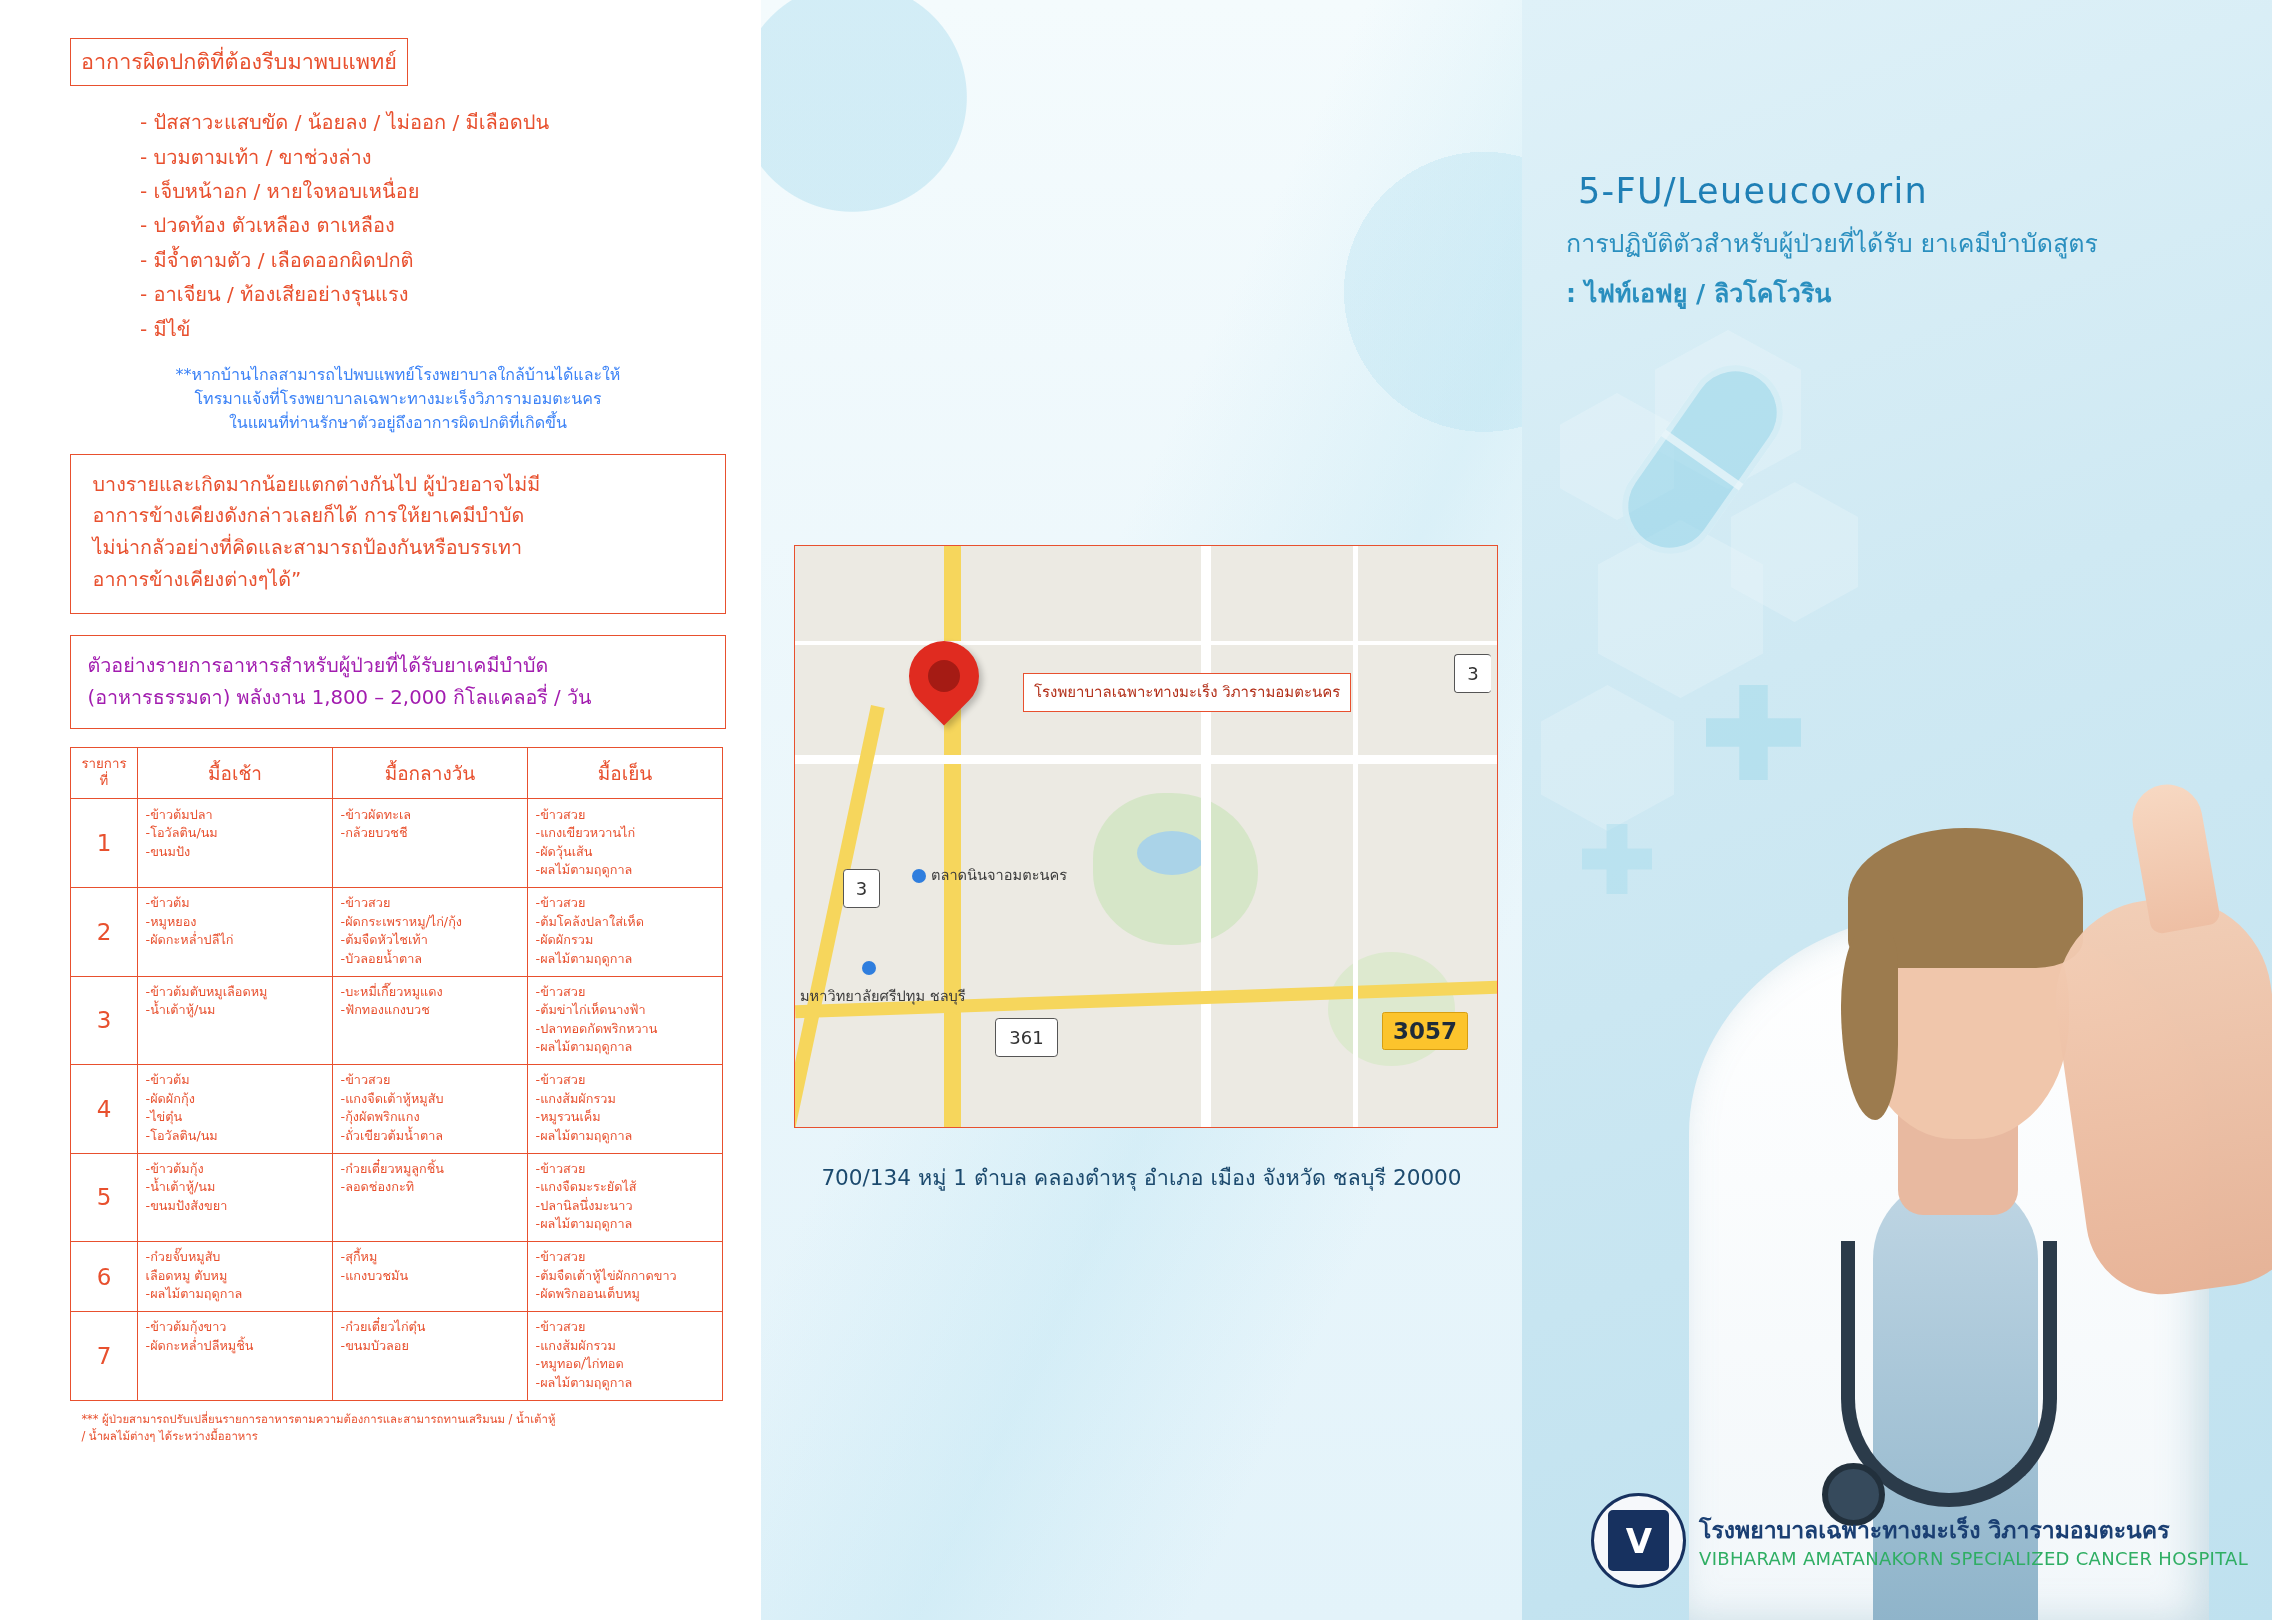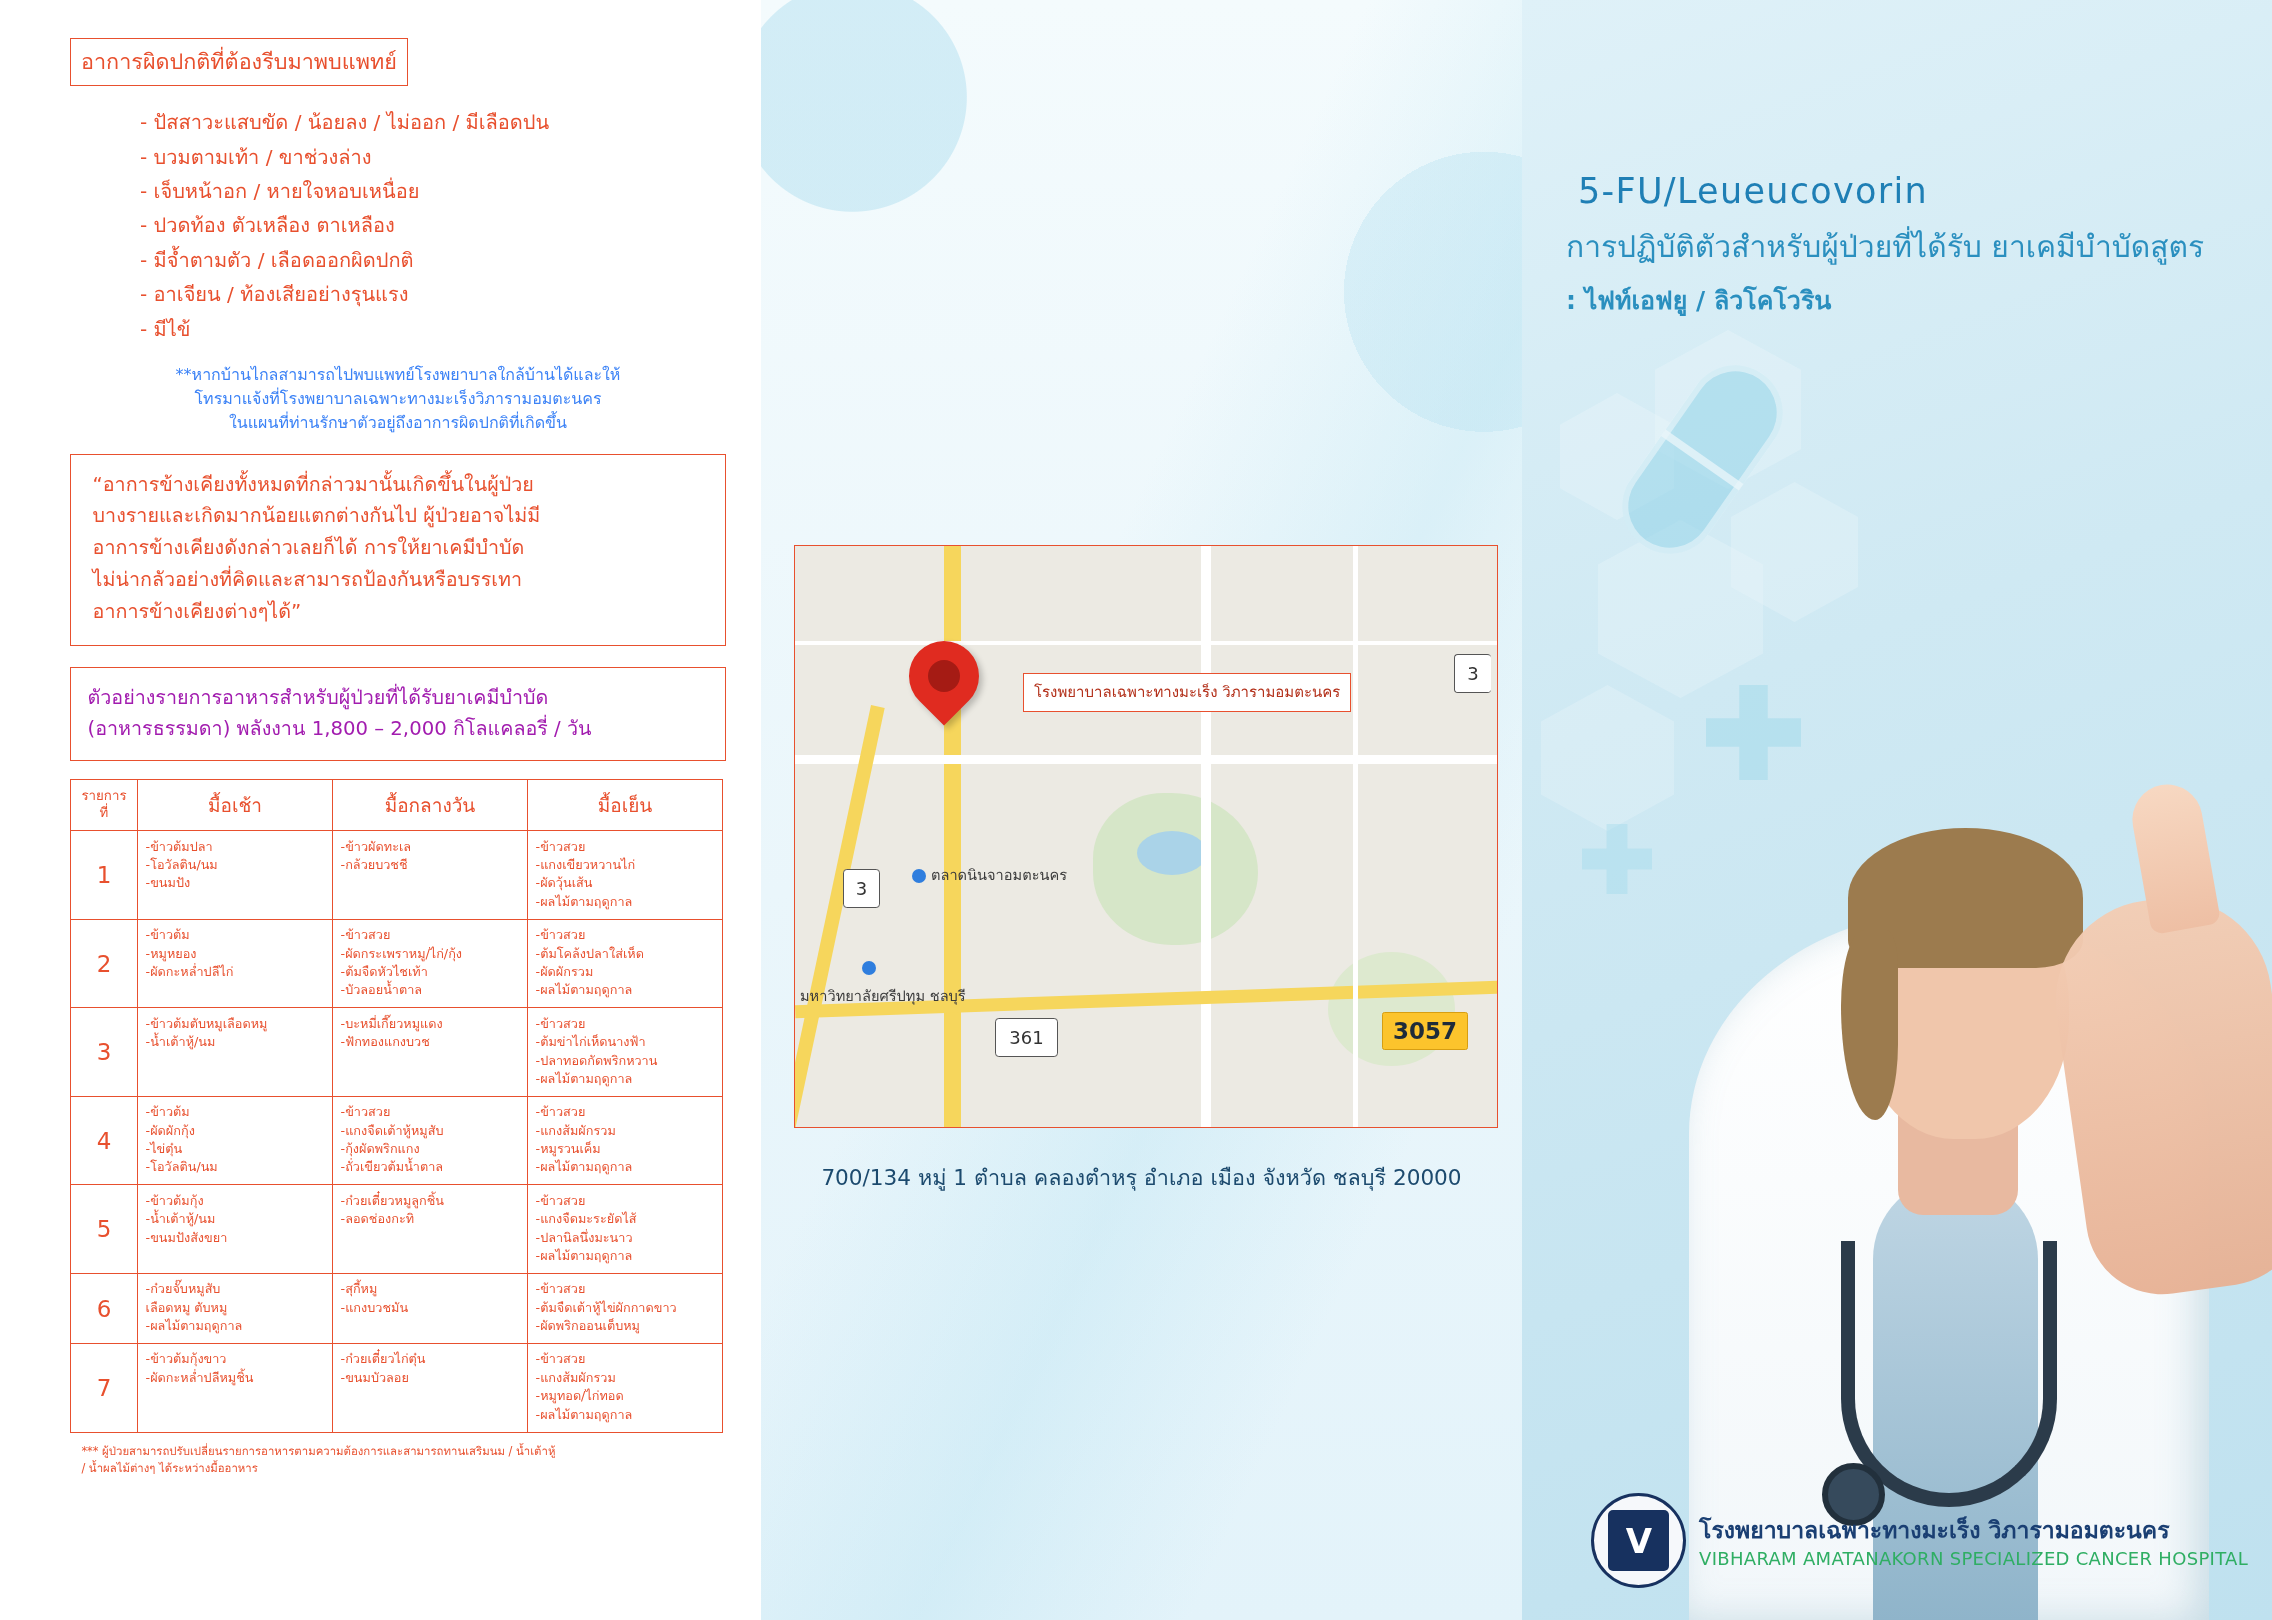--- a/index.html
+++ b/index.html
@@ -187,21 +187,21 @@
     position:absolute; width: 95px; height: 95px;
     background: rgba(110,200,225,.45);
     clip-path: polygon(35% 0,65% 0,65% 35%,100% 35%,100% 65%,65% 65%,65% 100%,35% 100%,35% 65%,0 65%,0 35%,35% 35%);
   }
   .brand {
     position:absolute; top: 159px; left: 44px; right: 38px;
   }
   .brand h1 {
     margin:12px; color:#1f7fb5; font-size: 35px; letter-spacing: 1.3px; font-weight: 400;
   }
-  .brand .sub1 { margin-top: 3px; color:#2a8fbf; font-size: 30px; }
+  .brand .sub1 { margin-top: 3px; color:#2a8fbf; font-size: 25px; }
   .brand .sub2 { margin-top: 10px; color:#2a8fbf; font-size: 25px; font-weight: 600; }
 
   .doctor {
     position:absolute; right: -25px; bottom: 0; width: 666px; height: 1205px;
   }
   .doc-coat {
     position:absolute; bottom:0; left: 57px; width: 520px; height: 710px;
     background: linear-gradient(180deg,#ffffff 0%, #f2f7fa 100%);
     border-radius: 266px 266px 0 0 / 228px 228px 0 0;
     box-shadow: -12.7px 0 38px rgba(120,170,190,.35) inset;
@@ -296,21 +296,20 @@
       <div>- มีไข้</div>
     </div>
 
     <div class="note-red">
       <div>**หากบ้านไกลสามารถไปพบแพทย์โรงพยาบาลใกล้บ้านได้และให้</div>
       <div>โทรมาแจ้งที่โรงพยาบาลเฉพาะทางมะเร็งวิภารามอมตะนคร</div>
       <div>ในแผนที่ท่านรักษาตัวอยู่ถึงอาการผิดปกติที่เกิดขึ้น</div>
     </div>
 
     <div class="quote-box">
-      <div>“อาการข้างเคียงทั้งหมดที่กล่าวมานั้นเกิดขึ้นในผู้ป่วย</div>
       <div>บางรายและเกิดมากน้อยแตกต่างกันไป ผู้ป่วยอาจไม่มี</div>
       <div>อาการข้างเคียงดังกล่าวเลยก็ได้ การให้ยาเคมีบำบัด</div>
       <div>ไม่น่ากลัวอย่างที่คิดและสามารถป้องกันหรือบรรเทา</div>
       <div>อาการข้างเคียงต่างๆได้”</div>
     </div>
 
     <div class="food-box">
       <div>ตัวอย่างรายการอาหารสำหรับผู้ป่วยที่ได้รับยาเคมีบำบัด</div>
       <div>(อาหารธรรมดา) พลังงาน 1,800 – 2,000 กิโลแคลอรี่ / วัน</div>
     </div>

